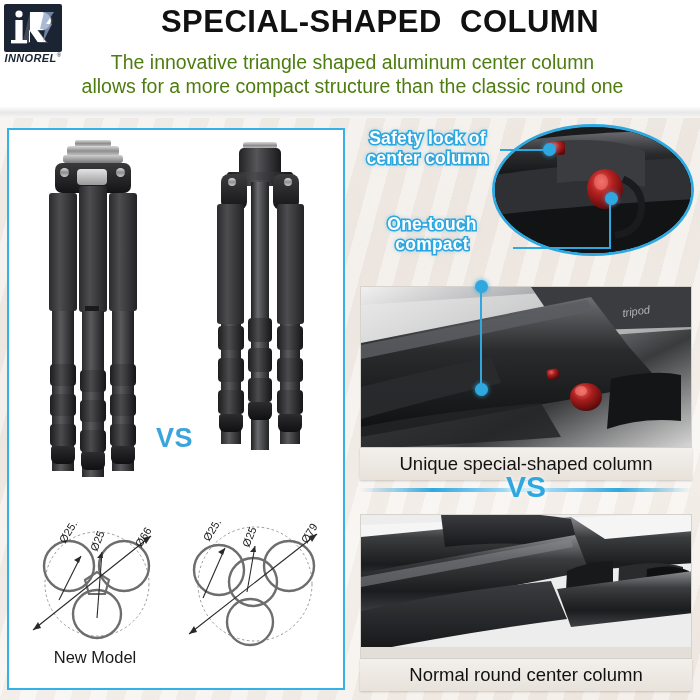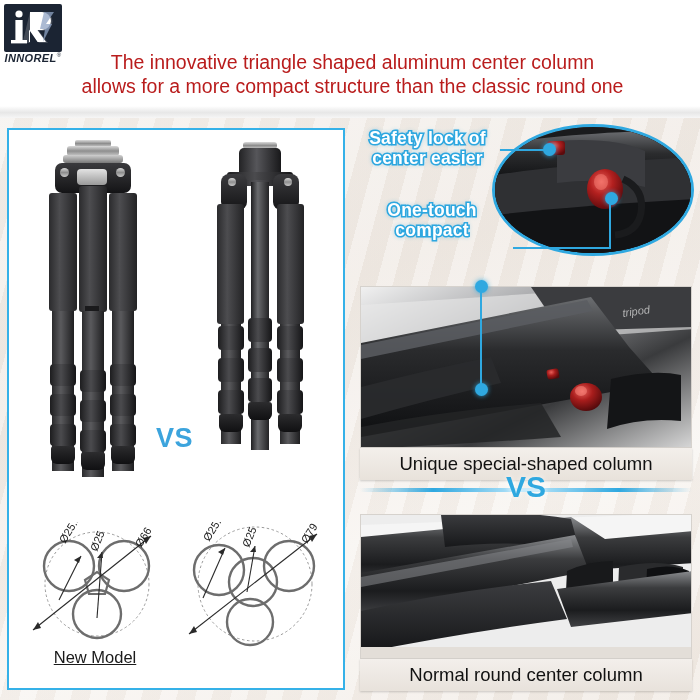--- a/index.html
+++ b/index.html
@@ -24,21 +24,21 @@
   }
   .logo-reg { font-size:6px; vertical-align:super; font-style:normal; font-weight:normal; }
 
   .title {
     position:absolute; left:70px; top:4px; width:620px; text-align:center;
     font-size:31px; font-weight:bold; color:#111; letter-spacing:.5px;
     font-family:"Liberation Sans", sans-serif; white-space:pre;
   }
   .subtitle {
     position:absolute; left:20px; top:50px; width:665px; text-align:center;
-    font-size:19.5px; color:#b91c1c; line-height:24px;
+    font-size:19.5px; color:#4d7c0f; line-height:24px;
     font-family:"Liberation Sans", sans-serif;
   }
   .band {
     position:absolute; left:0; top:106px; width:700px; height:12px;
     background:linear-gradient(180deg,#ffffff 0%, #e7e7e7 55%, #f6f6f6 100%);
   }
 
   
   .bg {
     position:absolute; left:0; top:112px; width:700px; height:588px;
@@ -112,21 +112,21 @@
 
   
   .callout {
     position:absolute; font-family:"Liberation Sans", sans-serif;
     font-weight:bold; font-size:17.5px; line-height:20px;
     color:#ffffff; text-align:center; letter-spacing:.2px;
     -webkit-text-stroke:3.2px #2fa8e0; paint-order:stroke fill;
     text-shadow:0 0 5px rgba(47,168,224,.85);
   }
   .callout-1 { left:345px; top:128px; width:165px; }
-  .callout-2 { left:352px; top:200px; width:160px;text-align:center; }
+  .callout-2 { left:352px; top:214px; width:160px;text-align:center; }
 
   
   .dot {
     position:absolute; width:13px; height:13px; border-radius:50%;
     background:#2fa8e0; box-shadow:0 0 5px rgba(47,168,224,.9);
   }
   .lead { position:absolute; background:#2fa8e0; }
 
   
   .vs-div { position:absolute; left:360px; top:470px; width:332px; height:40px; }
@@ -156,20 +156,21 @@
         <circle cx="15" cy="10" r="3.6" fill="#ffffff"></circle>
         <rect x="11.4" y="16" width="7.2" height="22" fill="#ffffff"></rect>
         <rect x="7" y="36" width="16" height="3.4" fill="#ffffff"></rect>
         <path d="M26 8 h13 a9.5 9.5 0 0 1 0 19 h-4 l9 12 h-9 l-9 -12 v12 h-7.5 z" fill="#ffffff" opacity=".18"></path>
         <path d="M26 8 h12 a9 9 0 0 1 0 18 h-4.5 l8.5 12 h-8.4 l-8.6 -12.4 V38 H26 z" fill="#ffffff"></path>
         <path d="M40 8 l10 0 l-8 12 l6 0 l-9 18 l2 -13 l-5 0 z" fill="#8fa3c4" opacity=".75"></path>
       </svg>
     </div>
     <div class="logo-word"><span>INNOREL</span><span class="logo-reg">®</span></div>
 
+    <div class="title">SPECIAL-SHAPED  COLUMN</div>
     <div class="subtitle">
       <div>The innovative triangle shaped aluminum center column</div>
       <div>allows for a more compact structure than the classic round one</div>
     </div>
     <div class="band"></div>
   </div>
 
   <div class="left-panel">
 
     <div class="tripod" style="left:18px; top:8px; width:130px; height:360px;">
@@ -246,21 +247,21 @@
       <polygon points="132,14 124,16 127,22" fill="#2a2a2a"></polygon>
       <polygon points="14,108 22,106 19,100" fill="#2a2a2a"></polygon>
       <line x1="40" y1="78" x2="62" y2="34" stroke="#2a2a2a" stroke-width="1.1"></line>
       <polygon points="62,34 55,38 60,41" fill="#2a2a2a"></polygon>
       <line x1="78" y1="96" x2="83" y2="30" stroke="#2a2a2a" stroke-width="1.1"></line>
       <polygon points="83,30 78,36 84,36" fill="#2a2a2a"></polygon>
       <text x="46" y="22" fill="#1a1a1a" font-size="11" font-family="Liberation Sans, sans-serif" transform="rotate(-58 46 22)">Ø25.6</text>
       <text x="78" y="30" fill="#1a1a1a" font-size="11" font-family="Liberation Sans, sans-serif" transform="rotate(-68 78 30)">Ø25</text>
       <text x="122" y="26" fill="#1a1a1a" font-size="11" font-family="Liberation Sans, sans-serif" transform="rotate(-58 122 26)">Ø66</text>
     </svg>
-    <div class="diag-label" style="left:11px; top:518px;text-decoration:underline;">New Model</div>
+    <div class="diag-label" style="left:11px; top:518px;">New Model</div>
 
     <svg class="diagram" style="left:172px; top:392px;" width="160" height="125" viewBox="0 0 160 125">
       <circle cx="74" cy="62" r="57" fill="none" stroke="#9a9a9a" stroke-width="1" stroke-dasharray="2.5 2.5"></circle>
       <circle cx="38" cy="48" r="25" fill="none" stroke="#6d6d6d" stroke-width="2.4"></circle>
       <circle cx="108" cy="44" r="25" fill="none" stroke="#6d6d6d" stroke-width="2.4"></circle>
       <circle cx="72" cy="60" r="24" fill="none" stroke="#6d6d6d" stroke-width="2.4"></circle>
       <circle cx="69" cy="100" r="23" fill="none" stroke="#6d6d6d" stroke-width="2.4"></circle>
       <line x1="8" y1="112" x2="136" y2="12" stroke="#2a2a2a" stroke-width="1.1"></line>
       <polygon points="136,12 128,14 131,20" fill="#2a2a2a"></polygon>
       <polygon points="8,112 16,110 13,104" fill="#2a2a2a"></polygon>
@@ -300,21 +301,21 @@
     </svg>
   </div>
   <div class="dot" style="left:543px; top:143px;"></div>
   <div class="lead" style="left:500px; top:149px; width:48px; height:2px;"></div>
   <div class="dot" style="left:605px; top:192px;"></div>
   <div class="lead" style="left:513px; top:247px; width:98px; height:2px;"></div>
   <div class="lead" style="left:609px; top:198px; width:2px; height:51px;"></div>
 
   <div class="callout callout-1">
     <div>Safety lock of</div>
-    <div>center easier</div>
+    <div>center column</div>
   </div>
   <div class="callout callout-2">
     <div>One-touch</div>
     <div>compact</div>
   </div>
 
   <div class="photo photo-mid">
     <svg width="332" height="162" viewBox="0 0 332 162">
       <defs>
         <linearGradient id="cfm" x1="0" y1="0" x2="1" y2="1">

